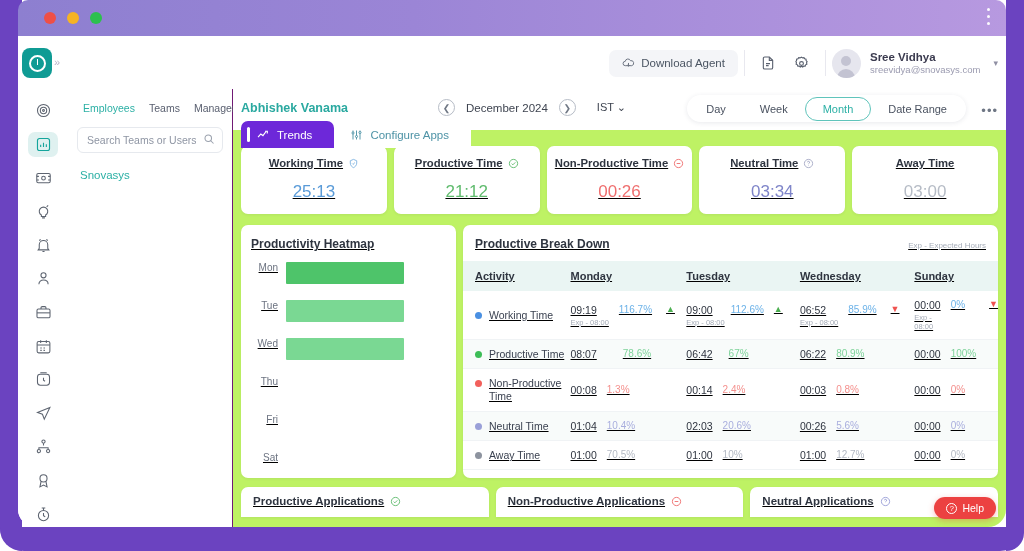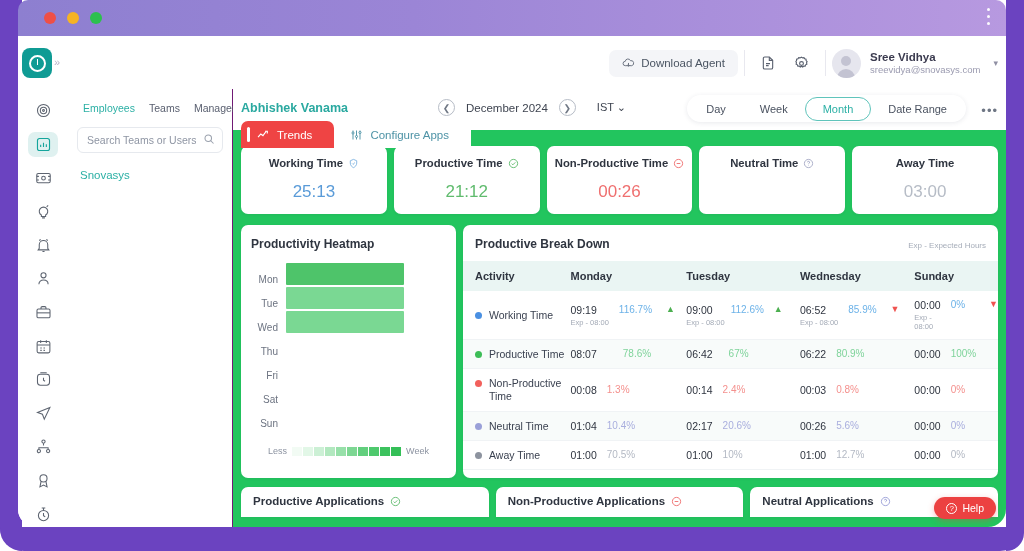--- a/index.html
+++ b/index.html
@@ -101,42 +101,42 @@
   .pill { padding:5px 17px; font-size:11px; color:#4a5260; border-radius:14px; cursor:pointer; }
   .pill.active { color:#2cb0a5; border:1.2px solid #5fc4bb; }
   .dots3 { position:absolute; right:8px; top:14px; color:#6e7684; font-size:13px; letter-spacing:1px; cursor:pointer;}
 
   
   .tabs { position:absolute; left:8px; top:32px; display:flex; gap:0; z-index:3; }
   .tab {
     display:flex; align-items:center; gap:7px; height:27px; padding:0 22px 0 16px;
     font-size:11.5px; border-radius:7px 7px 0 0; cursor:pointer;
   }
-  .tab.active { background:#ef4444; color:#fff; position:relative; }
+  .tab.active { background:#6d28d9; color:#fff; position:relative; }
   .tab.active::before{content:""; position:absolute; left:6px; top:6px; width:3px; height:15px; background:#fff; border-radius:2px;}
   .tab.inactive { background:#fff; color:#4e93a6; }
 
-  .content { position:absolute; left:0; top:41px; width:773px; height:397px; background:#22c55e; padding:16px 8px 0 8px;}
+  .content { position:absolute; left:0; top:41px; width:773px; height:397px; background:#bef264; padding:16px 8px 0 8px;text-decoration:underline;}
 
   
   .stats { display:flex; gap:7px; }
   .stat {
     flex:1; background:#fff; border-radius:7px; height:68px; padding-top:11px;
     text-align:center; box-shadow:0 1px 3px rgba(30,40,70,.07);
   }
   .stat-title { font-size:11.3px; font-weight:bold; color:#2f3540; display:flex; align-items:center; justify-content:center; gap:5px;}
   .stat-val { font-size:17px; margin-top:13px; }
 
   
   .split { display:flex; gap:7px; margin-top:11px; }
   .heat-card { width:215px; background:#fff; border-radius:7px; padding:12px 10px 10px 10px; height:253px;
                box-shadow:0 1px 3px rgba(30,40,70,.07); }
   .card-title { font-size:12px; font-weight:bold; color:#2f3540; }
   .heat-rows { margin-top:11px; }
-  .heat-row { display:flex; align-items:flex-end; height:23px; margin-bottom:1px; }
+  .heat-row { display:flex; align-items:flex-start; height:23px; margin-bottom:15px; }
   .heat-lbl { width:35px; text-align:right; font-size:10px; color:#6c7381; padding-right:8px; }
   .heat-bar { height:22px; border-radius:1px; }
   .legend { display:flex; align-items:center; justify-content:center; gap:5px; margin-top:17px; font-size:9px; color:#8c93a1;}
   .legend-swatches{display:flex; gap:1px;}
   .legend-swatches i{width:10px;height:9px;display:block;}
 
   .bd-card { flex:1; background:#fff; border-radius:7px; padding:12px 0 0 0; height:253px; position:relative;
              box-shadow:0 1px 3px rgba(30,40,70,.07); overflow:hidden;}
   .bd-head { display:flex; align-items:baseline; justify-content:space-between; padding:0 12px 0 12px; }
   .bd-note { font-size:8px; color:#a6adb9; }
@@ -421,20 +421,21 @@
           </div>
           <div class="stat">
             <div class="stat-title">
               <span>Neutral Time</span>
               <svg width="11" height="11" viewBox="0 0 24 24" fill="none" stroke="#a6abc6" stroke-width="2">
                   <circle cx="12" cy="12" r="9"></circle>
                   <path d="M9.8 9.4a2.3 2.3 0 114 1.6c-.9.8-1.8 1.2-1.8 2.5"></path>
                   <circle cx="12" cy="16.6" r=".9" fill="#a6abc6" stroke="none"></circle>
                 </svg>
             </div>
+            <div class="stat-val" style="color:#7f85c9">03:34</div>
           </div>
           <div class="stat">
             <div class="stat-title">
               <span>Away Time</span>
             </div>
             <div class="stat-val" style="color:#b6bcc6">03:00</div>
           </div>
         </div>
 
         <div class="split">
@@ -625,21 +626,21 @@
                       </span>
                     </td>
                   <td>
                       <div style="display:flex;gap:10px">
                         <span>01:04</span>
                         <span class="pct" style="color:#a9aede">10.4%</span>
                       </div>
                     </td>
                   <td>
                       <div style="display:flex;gap:10px">
-                        <span>02:17</span>
+                        <span>02:03</span>
                         <span class="pct" style="color:#a9aede">20.6%</span>
                       </div>
                     </td>
                   <td>
                       <div style="display:flex;gap:10px">
                         <span>00:26</span>
                         <span class="pct" style="color:#a9aede">5.6%</span>
                       </div>
                     </td>
                   <td>

